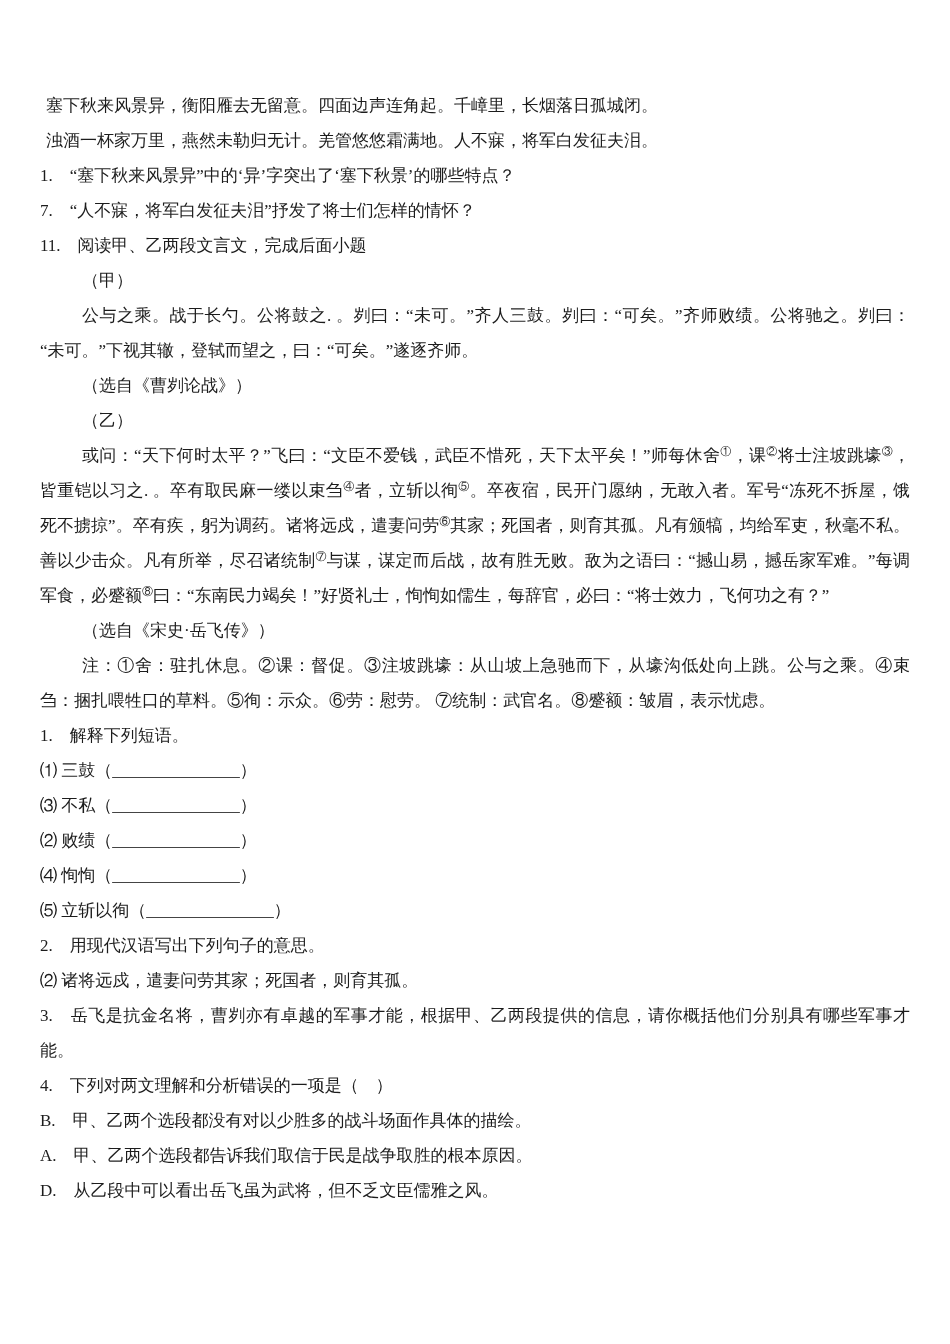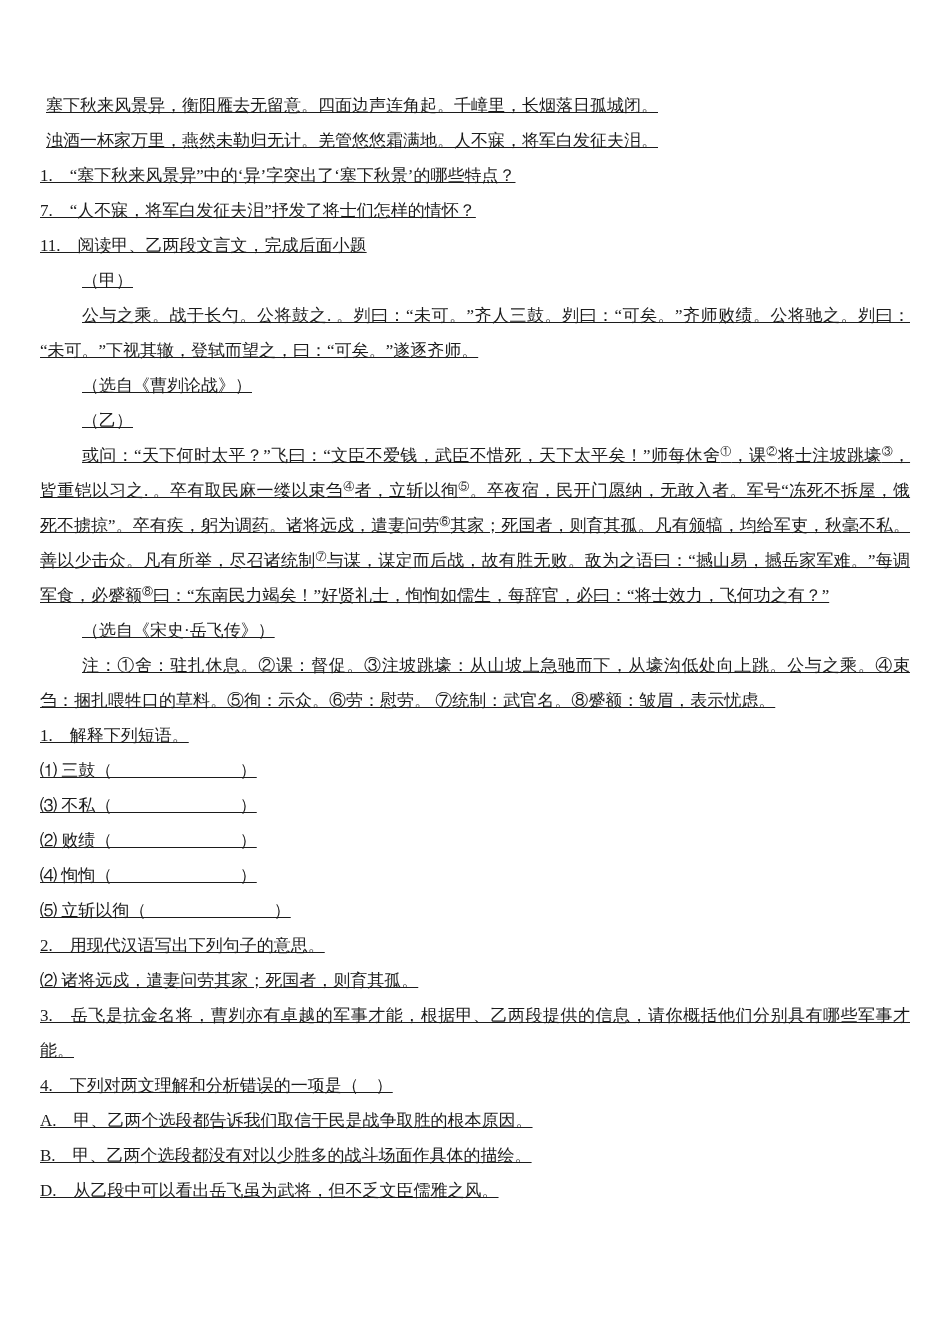--- a/index.html
+++ b/index.html
@@ -16,21 +16,20 @@
     width: 950px;
     height: 1344px;
     padding: 88px 40px 0 40px;
   }
   .line {
     margin: 0;
     font-size: 17px;
     line-height: 35px;
     white-space: pre-wrap;
     text-align: justify;
-    text-decoration: underline;
   }
   .poem { padding-left: 6px; }
   .para { text-indent: 42px; }
   sup {
     font-size: 11px;
     line-height: 0;
     vertical-align: 6px;
   }
 </style>
 </head>
@@ -52,16 +51,16 @@
   <p class="line">1.　解释下列短语。</p>
   <p class="line">⑴ 三鼓（_______________）</p>
   <p class="line">⑶ 不私（_______________）</p>
   <p class="line">⑵ 败绩（_______________）</p>
   <p class="line">⑷ 恂恂（_______________）</p>
   <p class="line">⑸ 立斩以徇（_______________）</p>
   <p class="line">2.　用现代汉语写出下列句子的意思。</p>
   <p class="line">⑵ 诸将远戍，遣妻问劳其家；死国者，则育其孤。</p>
   <p class="line">3.　岳飞是抗金名将，曹刿亦有卓越的军事才能，根据甲、乙两段提供的信息，请你概括他们分别具有哪些军事才能。</p>
   <p class="line">4.　下列对两文理解和分析错误的一项是（　）</p>
+  <p class="line">B.　甲、乙两个选段都没有对以少胜多的战斗场面作具体的描绘。</p>
   <p class="line">A.　甲、乙两个选段都告诉我们取信于民是战争取胜的根本原因。</p>
-  <p class="line">B.　甲、乙两个选段都没有对以少胜多的战斗场面作具体的描绘。</p>
   <p class="line">D.　从乙段中可以看出岳飞虽为武将，但不乏文臣儒雅之风。</p>
 </div>
 
 </body></html>

